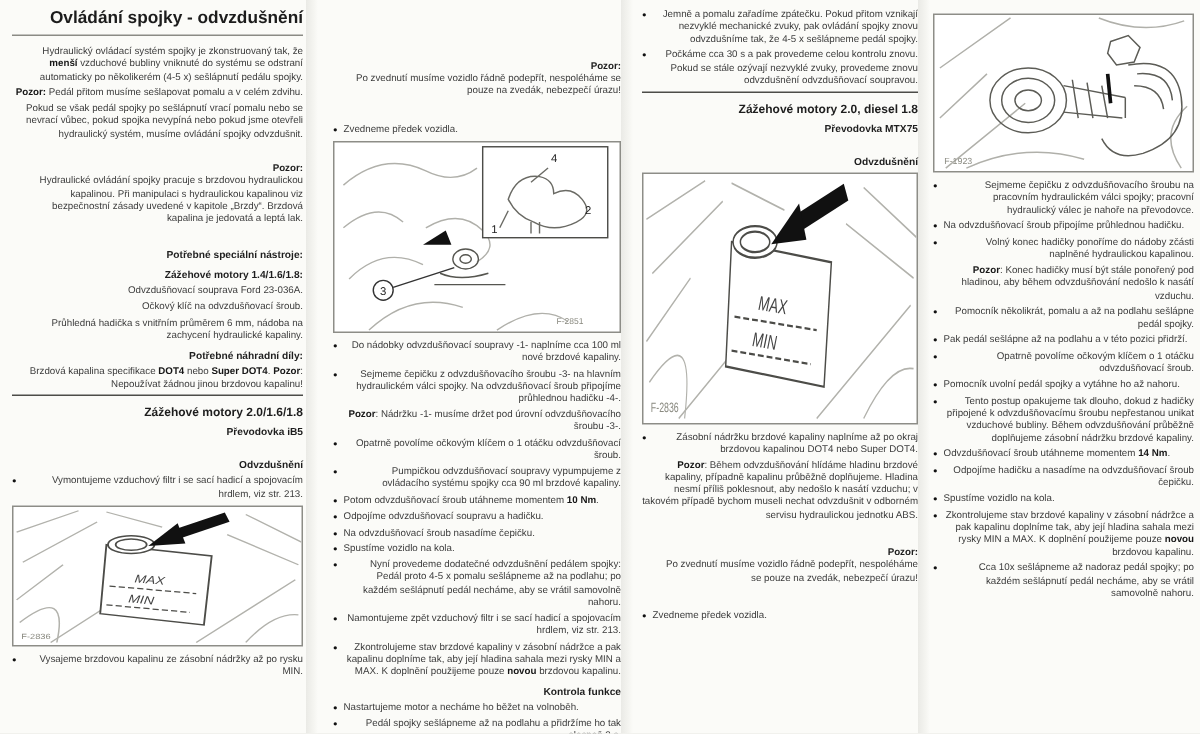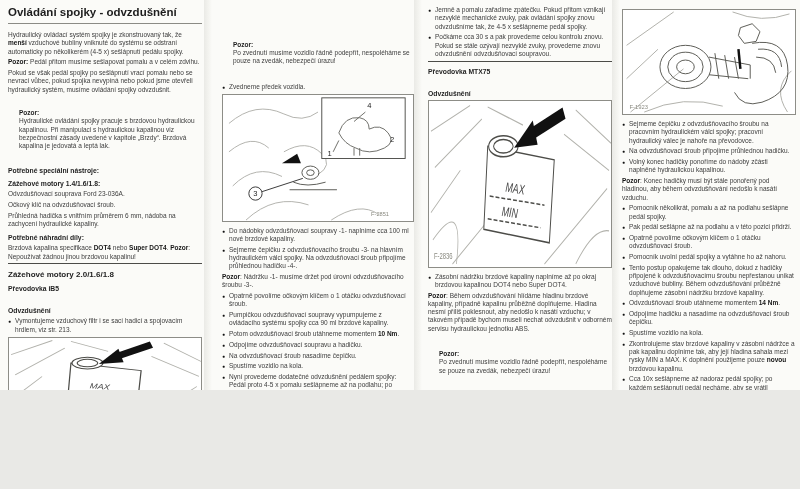--- a/index.html
+++ b/index.html
@@ -1,17 +1,17 @@
 <!DOCTYPE html>
 <html><head>
 <meta charset="utf-8">
 <style>
   html,body{margin:0;padding:0;background:#e9e9e6;}
-  .page{position:relative;width:800px;height:390px;background:#fbfbf8;overflow:hidden;
-        font-family:"Liberation Sans",sans-serif;color:#3c3c3c;}
+  .page{position:relative;width:800px;height:489px;background:#fbfbf8;overflow:hidden;
+        font-family:"Liberation Sans",sans-serif;color:#3c3c3c;text-align:right;}
   .gutter{position:absolute;top:0;bottom:0;width:8px;
           background:linear-gradient(90deg,#ececе8,#f3f3ef 60%,#fbfbf8);}
   .gutter{background:linear-gradient(90deg,#eaeae6,#f4f4f0 60%,#fbfbf8);}
   .col{position:absolute;top:6px;}
   #col0{left:8px;width:194px;}
   #col1{left:222px;width:192px;}
   #col2{left:428px;width:184px;}
   #col3{left:622px;width:174px;}
   .h1{font-size:11.5px;font-weight:bold;color:#1c1c1c;border-bottom:1px solid #8b8b85;
       padding-bottom:5px;margin:0 0 7px;}
@@ -185,20 +185,21 @@
   <div class="col" id="col2">
       <div class="bullet">
         <span class="dot">●</span>
         <span class="bt"><span>Jemně a pomalu zařadíme zpátečku. Pokud přitom vznikají nezvyklé mechanické zvuky, pak ovládání spojky znovu odvzdušníme tak, že 4-5 x sešlápneme pedál spojky.</span></span>
       </div>
       <div class="bullet">
         <span class="dot">●</span>
         <span class="bt"><span>Počkáme cca 30 s a pak provedeme celou kontrolu znovu. Pokud se stále ozývají nezvyklé zvuky, provedeme znovu odvzdušnění odvzdušňovací soupravou.</span></span>
       </div>
       <div class="rule"></div>
+      <div class="h2"><span>Zážehové motory 2.0, diesel 1.8</span></div>
       <div class="h3"><span>Převodovka MTX75</span></div>
       <div class="sp" style="height: 6px;"></div>
       <div class="h3"><span>Odvzdušnění</span></div>
       <div class="fig">
     <svg width="182" height="166" viewBox="0 0 186 110" preserveAspectRatio="none">
       <g stroke="#b2b2ac" fill="none" stroke-width="0.8">
         <path d="M2,20 L42,3 M6,44 L54,12 M2,74 L32,46 M24,108 L72,70 M118,108 L182,58 M138,22 L184,46 M150,6 L186,28 M60,4 L96,16"></path>
         <path d="M4,92 Q36,62 28,108 M150,108 Q168,84 184,86"></path>
       </g>
       <g stroke="#4c4c48" fill="#fff" stroke-width="1">

